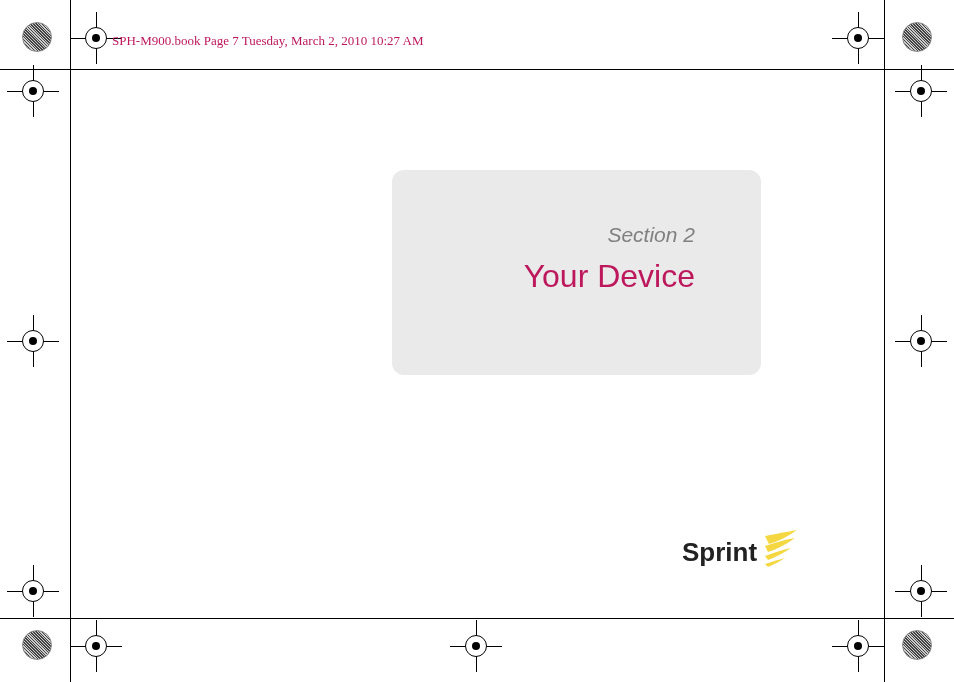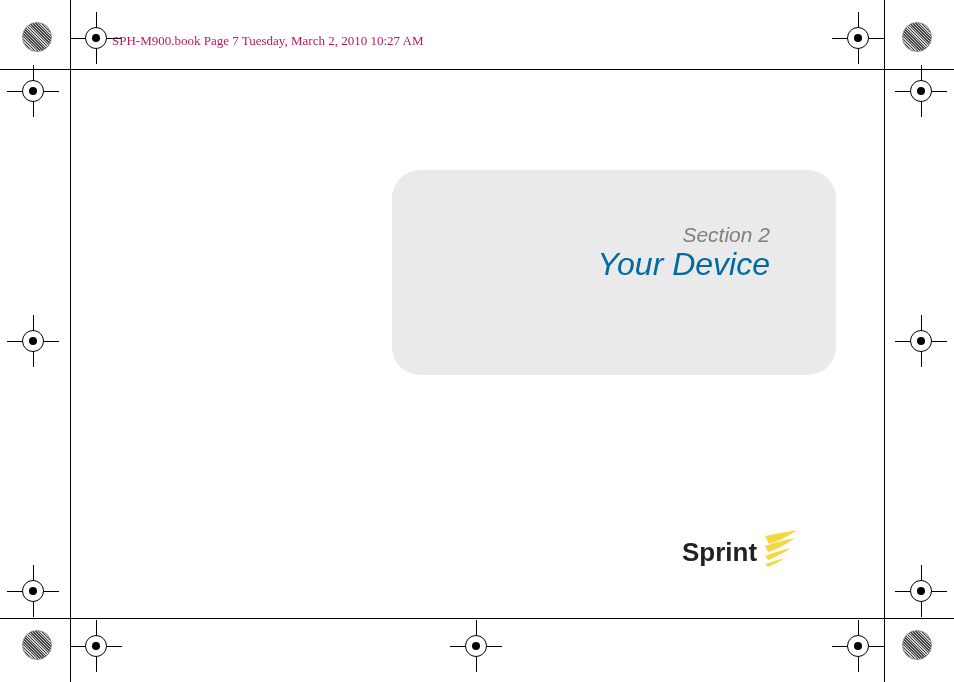--- a/index.html
+++ b/index.html
@@ -15,42 +15,41 @@
       position: absolute;
       top: 33px;
       left: 112px;
       font-size: 13px;
       color: #be185d;
     }
     .content-box {
       position: absolute;
       top: 170px;
       left: 392px;
-      width: 444px;
+      width: 369px;
       height: 205px;
       background: #eaeaea;
-      border-radius: 28px;
+      border-radius: 12px;
     }
     .section-label {
       position: absolute;
       top: 53px;
       right: 66px;
       font-family: Arial, Helvetica, sans-serif;
       font-style: italic;
       font-size: 21px;
       color: #808080;
     }
     .section-title {
       position: absolute;
-      top: 76px;
+      top: 88px;
       right: 66px;
       font-family: Arial, Helvetica, sans-serif;
-      font-style: italic;
       font-size: 32px;
-      color: #0369a1;
+      color: #be185d;
     }
     .sprint-logo {
       position: absolute;
       top: 530px;
       left: 682px;
       display: flex;
       align-items: center;
       gap: 6px;
     }
     .sprint-text {

